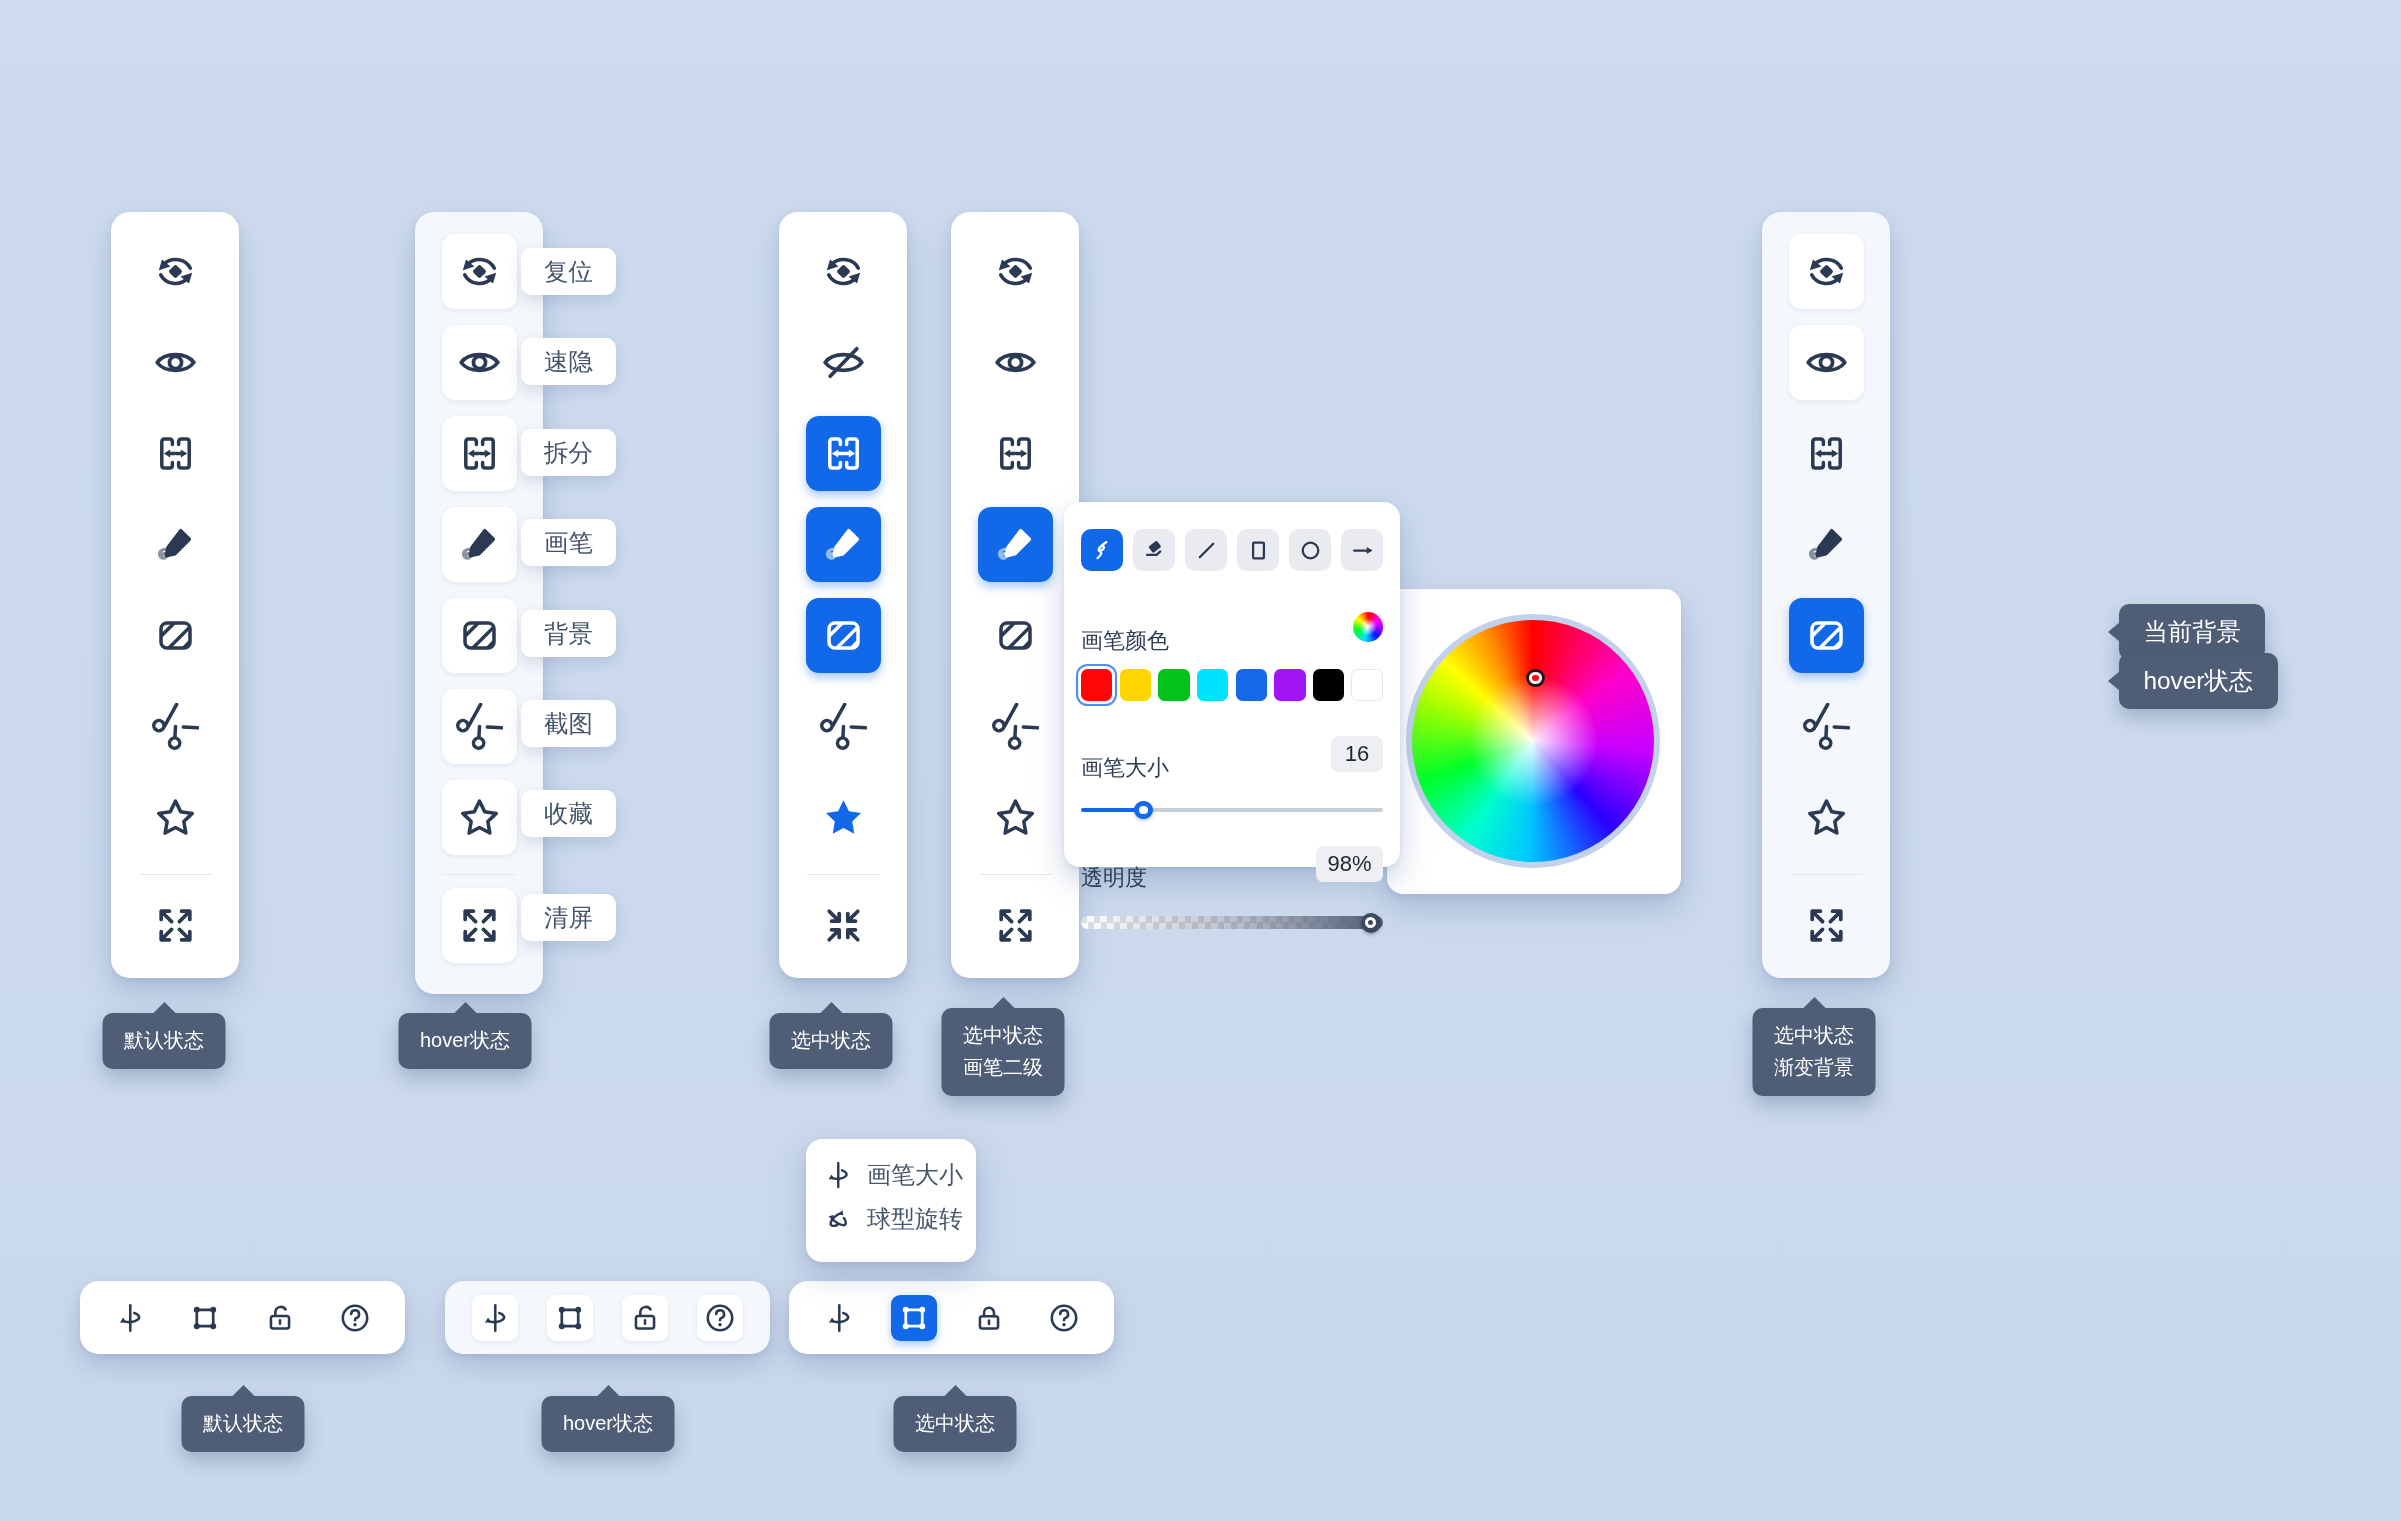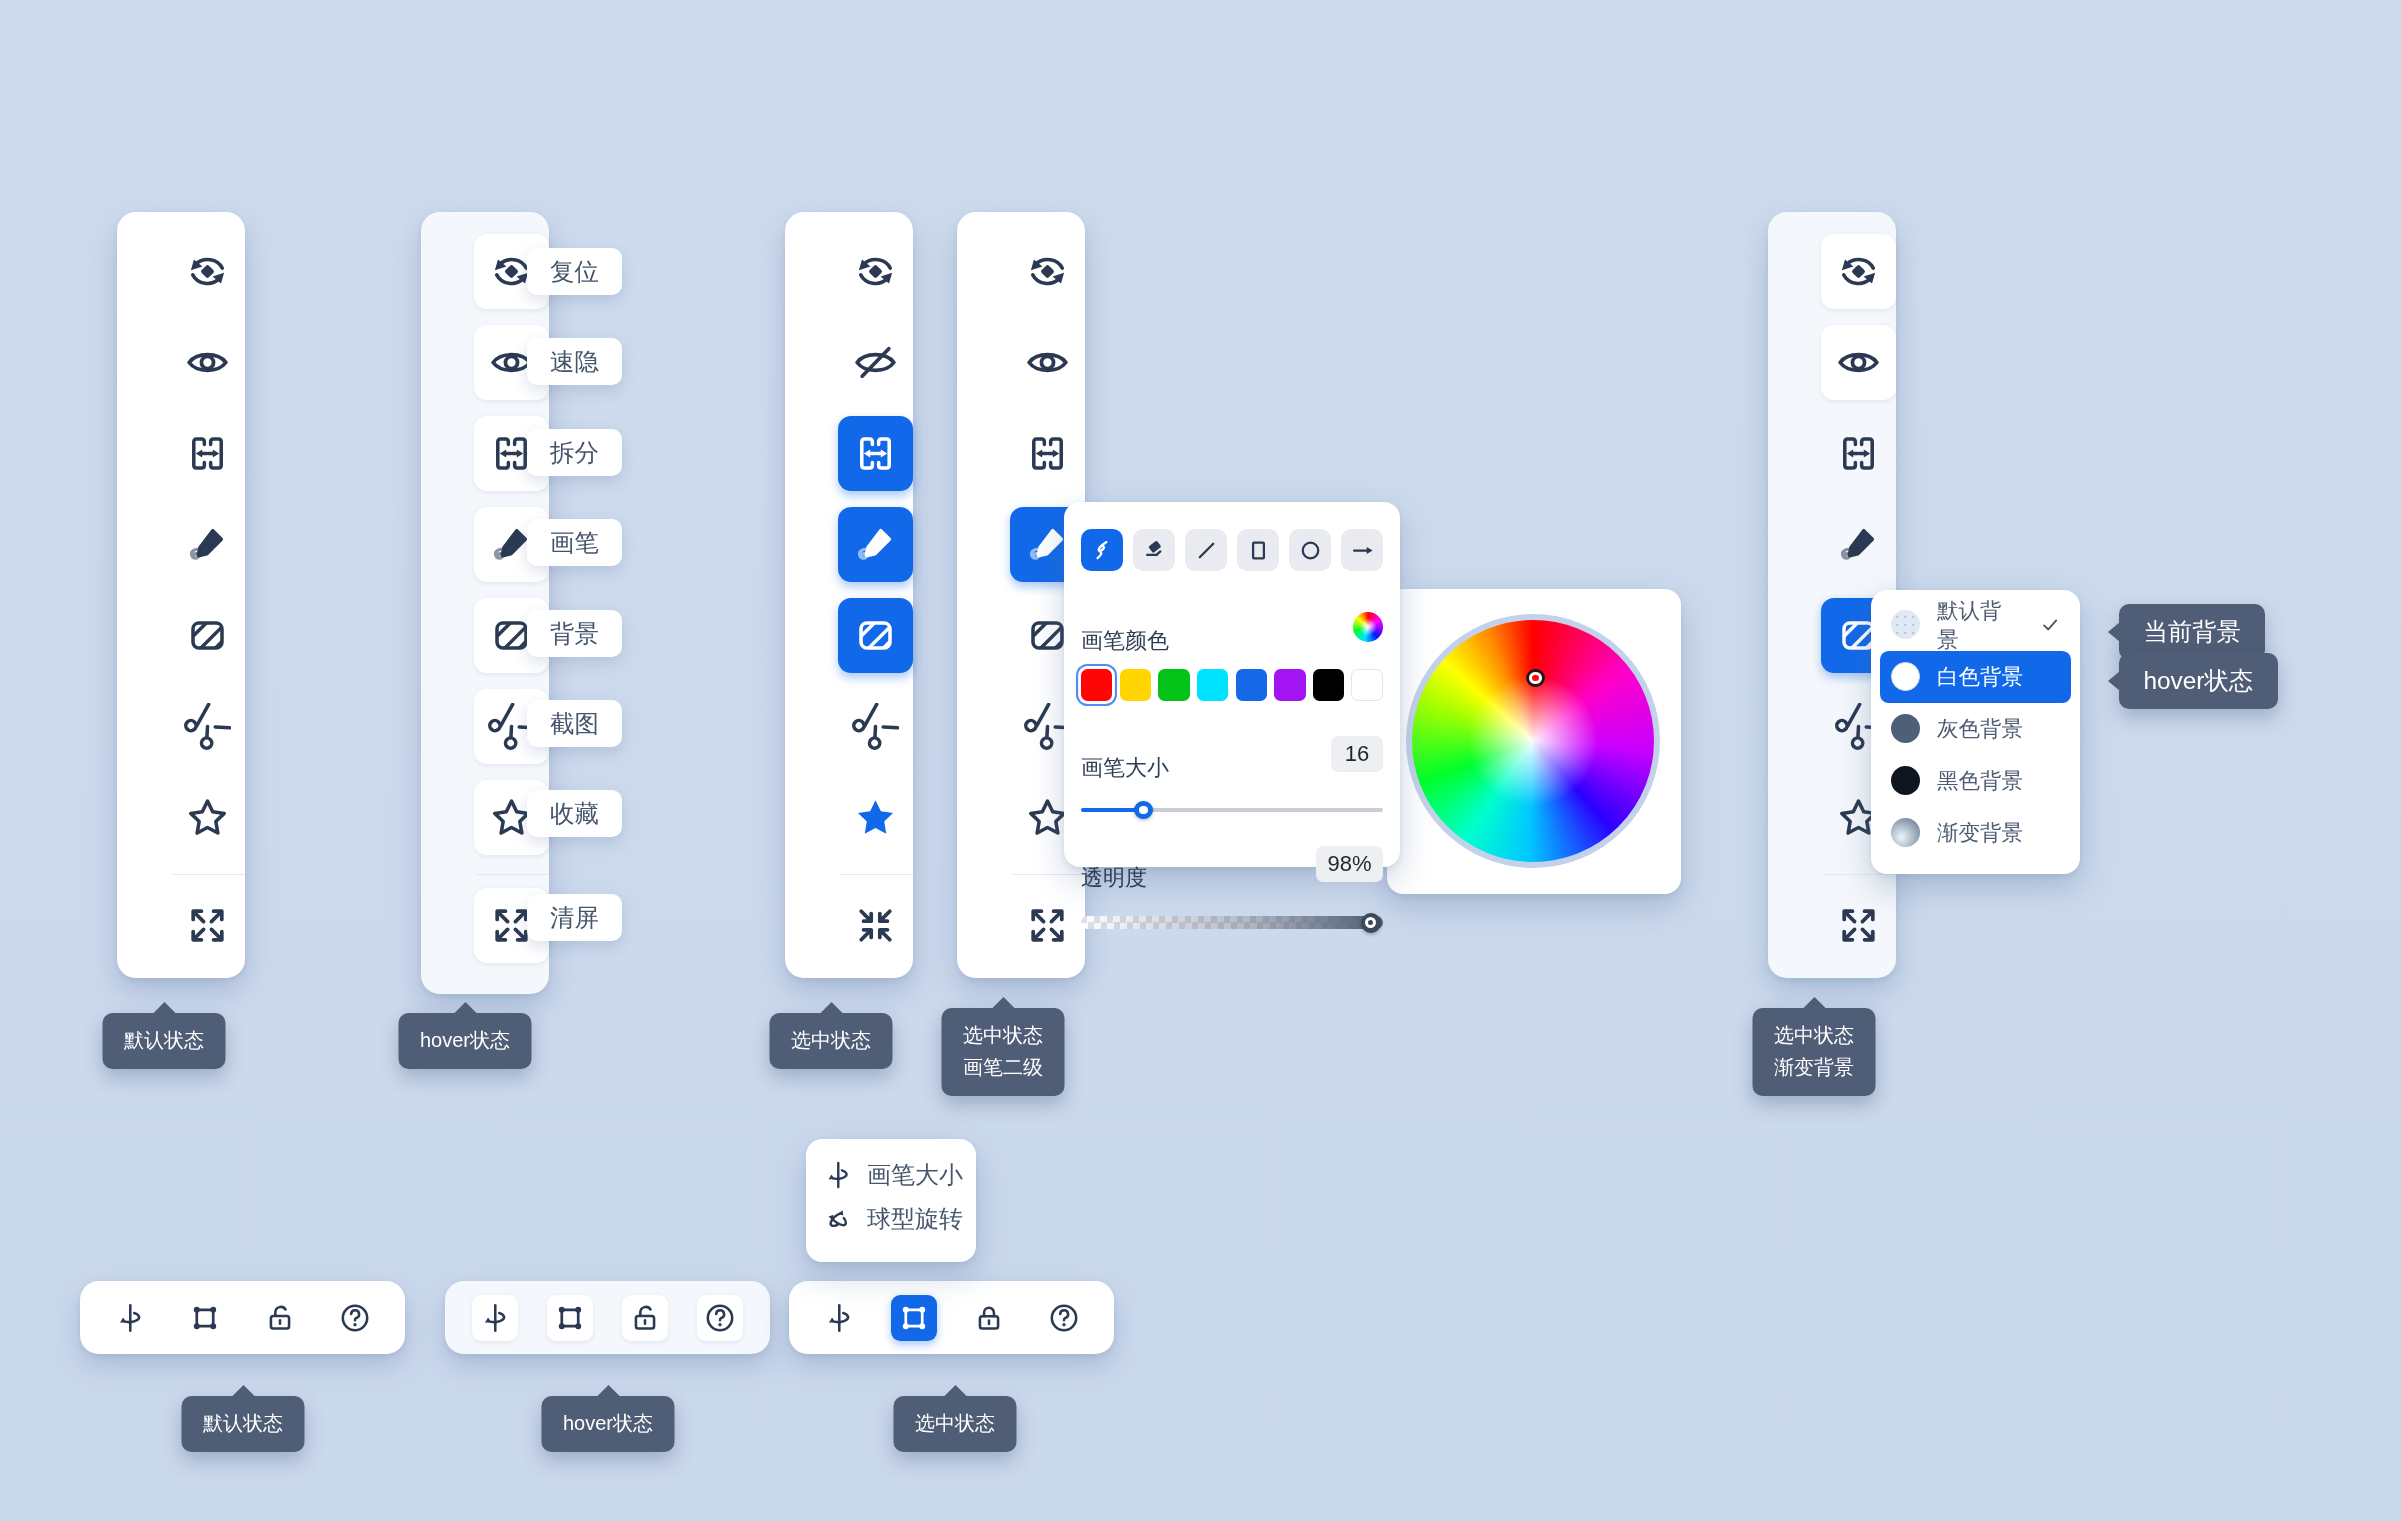--- a/index.html
+++ b/index.html
@@ -10,21 +10,21 @@
     font-family:"Liberation Sans","DejaVu Sans",sans-serif;color:#2b3a52;
   }
   svg.defs{position:absolute;width:0;height:0;}
   .ic{display:block;}
   .ic *{vector-effect:none;}
 
   
   .vtb{
     position:absolute;top:212px;width:128px;background:#ffffff;border-radius:18.7px;
     box-shadow:0 13px 30px rgba(79,105,151,.28),0 2.2px 5.7px rgba(79,105,151,.10);
-    padding:22px 0 14.4px;display:flex;flex-direction:column;align-items:flex-end;margin-left:6px;
+    padding:22px 0 14.4px;display:flex;flex-direction:column;align-items:center;
   }
   .vtb.tint{background:#f4f7fb;}
   .cell{
     width:75px;height:75px;border-radius:13px;flex:0 0 auto;
     display:flex;align-items:center;justify-content:center;margin-bottom:16px;color:#2b3a52;
   }
   .cell:last-child{margin-bottom:0;}
   .cell.tile{background:#ffffff;box-shadow:0 1.4px 4.3px rgba(90,115,160,.10);}
   .cell.sel{background:#1169e9;color:#ffffff;box-shadow:0 4.3px 10px rgba(17,105,233,.35);}
   .cell.fav-sel{color:#1169e9;}
@@ -594,45 +594,20 @@
         <svg class="ic" viewBox="0 0 66 66" width="47" height="47">
           <use href="#i-expand"></use>
         </svg>
       </div>
   </div>
   <div class="callout" style="left:1814px;top:1008px">
     <div>选中状态</div>
     <div>渐变背景</div>
   </div>
 
-  <div class="panel bg-menu">
-    <div class="menu-row">
-      <div class="msw sw-dotted"></div>
-      <span>默认背景</span>
-      <svg class="ic menu-check" viewBox="0 0 28.2031 30" width="20" height="21.5">
-          <use href="#i-check"></use>
-        </svg>
-    </div>
-    <div class="menu-row sel">
-      <div class="msw sw-white"></div>
-      <span>白色背景</span>
-    </div>
-    <div class="menu-row">
-      <div class="msw" style="background: rgb(78, 96, 120);"></div>
-      <span>灰色背景</span>
-    </div>
-    <div class="menu-row">
-      <div class="msw" style="background: rgb(16, 22, 31);"></div>
-      <span>黑色背景</span>
-    </div>
-    <div class="menu-row">
-      <div class="msw sw-gradient"></div>
-      <span>渐变背景</span>
-    </div>
-  </div>
   <div class="callout left-arrow" style="left:2119px;top:604px;font-size:24.4px;padding:8.6px 24.4px"><span>当前背景</span></div>
   <div class="callout left-arrow" style="left:2119px;top:653px;font-size:24.4px;padding:8.6px 24.4px"><span>hover状态</span></div>
 
   <div class="htb" style="left:80px">
     <div class="hcell">
         <svg class="ic" viewBox="0 0 48 48" width="34" height="34">
           <use href="#i-rotate-y"></use>
         </svg>
       </div>
     <div class="hcell">

